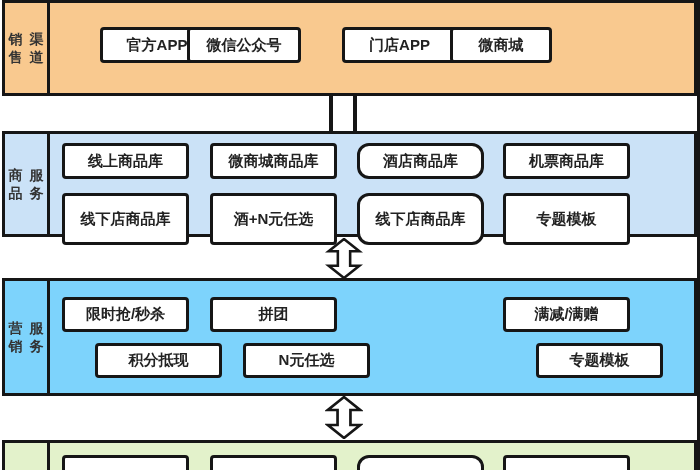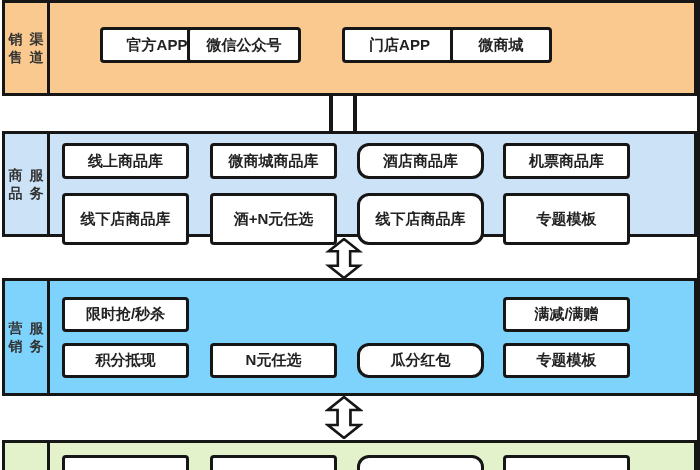--- a/index.html
+++ b/index.html
@@ -29,21 +29,21 @@
   
   .c1{left:57px;width:127px;} .c2{left:205px;width:127px;text-align:right;}
   .c3{left:352px;width:127px;border-radius:12px;} .c4{left:498px;width:127px;}
   
   .o1{left:55px;width:114px;margin-left:40px;} .o2{left:182px;width:114px;}
   .o3{left:318px;width:115px;margin-left:19px;} .o4{left:445px;width:102px;}
   #band-sales .box{top:24px;height:36px;}
   #band-product .r1{top:9px;height:36px;}
   #band-product .r2{top:59px;height:52px;}
   #band-marketing .r1{top:16px;height:35px;}
-  #band-marketing .r2{top:62px;height:35px;}
+  #band-marketing .r2{top:62px;height:35px;margin-left:33px;}
   #band-bottom .box{top:12px;height:42px;}
   .pipe{position:absolute;width:4px;height:39px;top:93px;background:#161616;}
   #pipe-left{left:329px;} #pipe-right{left:353px;}
   .arrow{position:absolute;left:325px;width:38px;}
   #arrow-1{top:238px;height:41px;}
   #arrow-2{top:396px;height:43px;}
   .edge-right{position:absolute;top:0;right:0;width:3px;height:470px;background:#161616;}
 </style>
 </head>
 <body>
@@ -82,24 +82,24 @@
   <svg class="arrow" id="arrow-1" viewBox="0 0 34 40">
     <polygon points="17,1 32,13 23,13 23,27 32,27 17,39 2,27 11,27 11,13 2,13" fill="#ffffff" stroke="#161616" stroke-width="2.5"></polygon>
   </svg>
 
   <div class="band" id="band-marketing">
     <div class="label-cell">
       <span>营销</span>
       <span>服务</span>
     </div>
     <div class="box r1 c1">限时抢/秒杀</div>
+    <div class="box r1 c2">拼团</div>
     <div class="box r1 c4">满减/满赠</div>
     <div class="box r2 c1">积分抵现</div>
     <div class="box r2 c2">N元任选</div>
-    <div class="box r2 c3">瓜分红包</div>
     <div class="box r2 c4">专题模板</div>
   </div>
 
   <svg class="arrow" id="arrow-2" viewBox="0 0 34 40">
     <polygon points="17,1 32,13 23,13 23,27 32,27 17,39 2,27 11,27 11,13 2,13" fill="#ffffff" stroke="#161616" stroke-width="2.5"></polygon>
   </svg>
 
   <div class="band" id="band-bottom">
     <div class="label-cell">
       <span></span>

